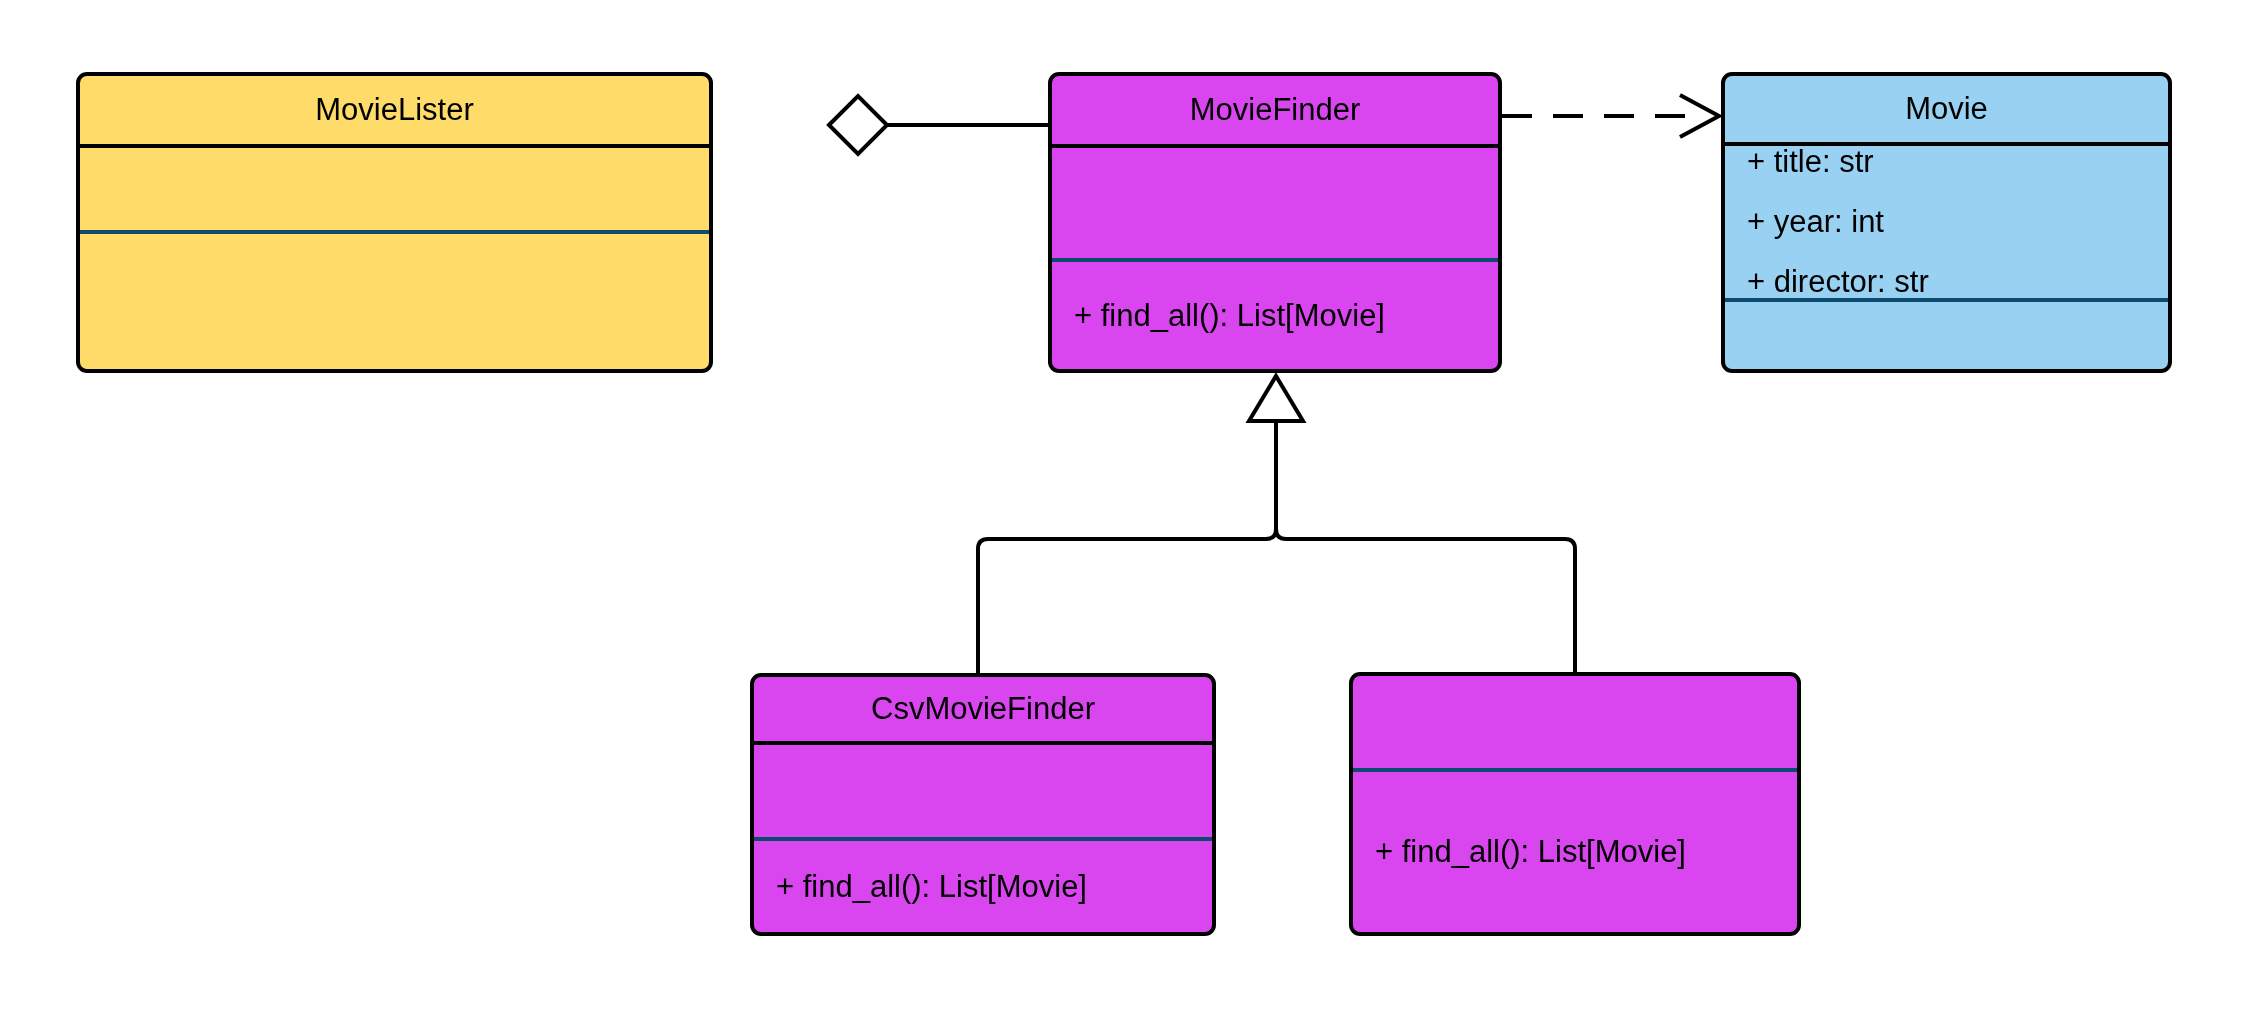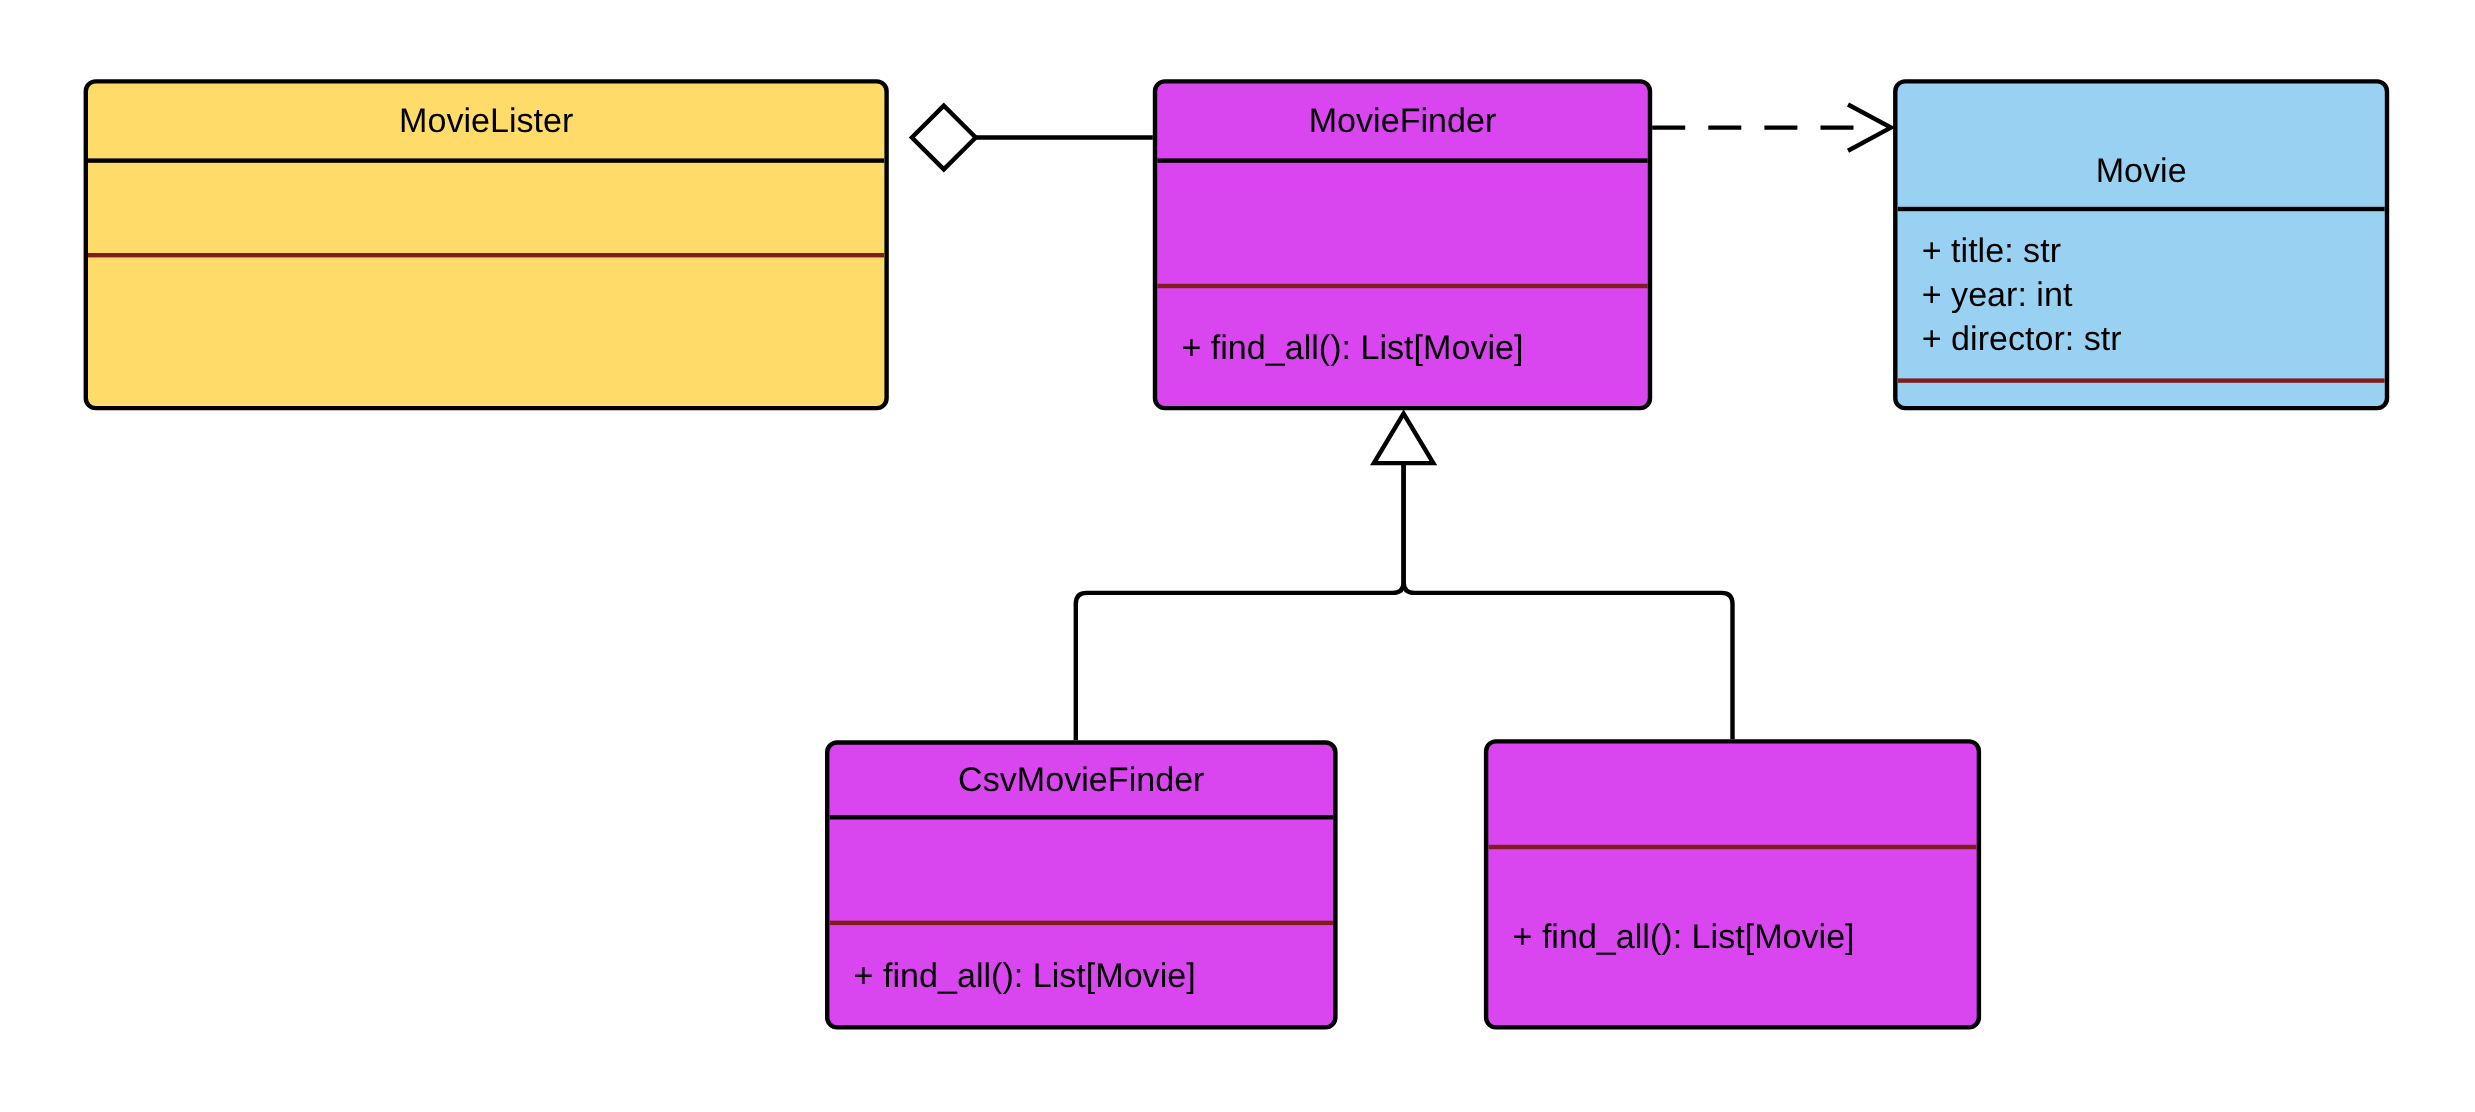--- a/index.html
+++ b/index.html
@@ -45,36 +45,37 @@
     box-sizing: content-box;
     display: flex;
     flex-direction: column;
     justify-content: center;
     padding-left: 22px;
     padding-right: 8px;
     font-size: 31px;
     line-height: 42px;
   }
   .uml-attrs {
-    border-bottom: 4px solid #7f1d1d;
+    border-bottom: 4px solid #0c4a6e;
+    gap: 20px;
   }
   .member-line {
     white-space: nowrap;
   }
 
   
   #class-movielister      .uml-title { height: 68px; }
   #class-movielister      .uml-attrs { height: 82px; }
   #class-movielister      .uml-methods { flex: 1; line-height: 44px; }
 
   #class-moviefinder      .uml-title { height: 68px; }
   #class-moviefinder      .uml-attrs { height: 110px; }
   #class-moviefinder      .uml-methods { flex: 1; }
 
-  #class-movie            .uml-title { height: 66px; margin-top: 46px; }
+  #class-movie            .uml-title { height: 66px; }
   #class-movie            .uml-attrs { height: 152px; line-height: 40px; }
   #class-movie            .uml-methods { flex: 1; }
 
   #class-csvmoviefinder   .uml-title { height: 64px; }
   #class-csvmoviefinder   .uml-attrs { height: 92px; }
   #class-csvmoviefinder   .uml-methods { flex: 1; }
 
   #class-sqlitemoviefinder .uml-title { height: 64px; }
   #class-sqlitemoviefinder .uml-attrs { height: 92px; }
   #class-sqlitemoviefinder .uml-methods { flex: 1; }
@@ -98,21 +99,21 @@
       <polyline points="1680,95 1719,116 1680,137" fill="none" stroke="#000000" stroke-width="4"></polyline>
     </g>
 
     <g>
       <path d="M1276 421 L1276 529 Q1276 539 1266 539 L988 539 Q978 539 978 549 L978 673" fill="none" stroke="#000000" stroke-width="4"></path>
       <path d="M1276 421 L1276 529 Q1276 539 1286 539 L1565 539 Q1575 539 1575 549 L1575 672" fill="none" stroke="#000000" stroke-width="4"></path>
       <polygon points="1276,376 1303,421 1249,421" fill="#ffffff" stroke="#000000" stroke-width="4"></polygon>
     </g>
   </svg>
 
-  <div id="class-movielister" class="uml-class fill-yellow" style="left:76px; top:72px; width:732px; height:301px;text-align:right;">
+  <div id="class-movielister" class="uml-class fill-yellow" style="left:76px; top:72px; width:637px; height:301px;text-align:right;">
     <div class="uml-title">MovieLister</div>
     <div class="uml-attrs"></div>
   </div>
 
   <div id="class-moviefinder" class="uml-class fill-green" style="left:1048px; top:72px; width:454px; height:301px;">
     <div class="uml-title">MovieFinder</div>
     <div class="uml-attrs"></div>
     <div class="uml-methods">
       <div class="member-line">+ find_all(): List[Movie]</div>
     </div>

